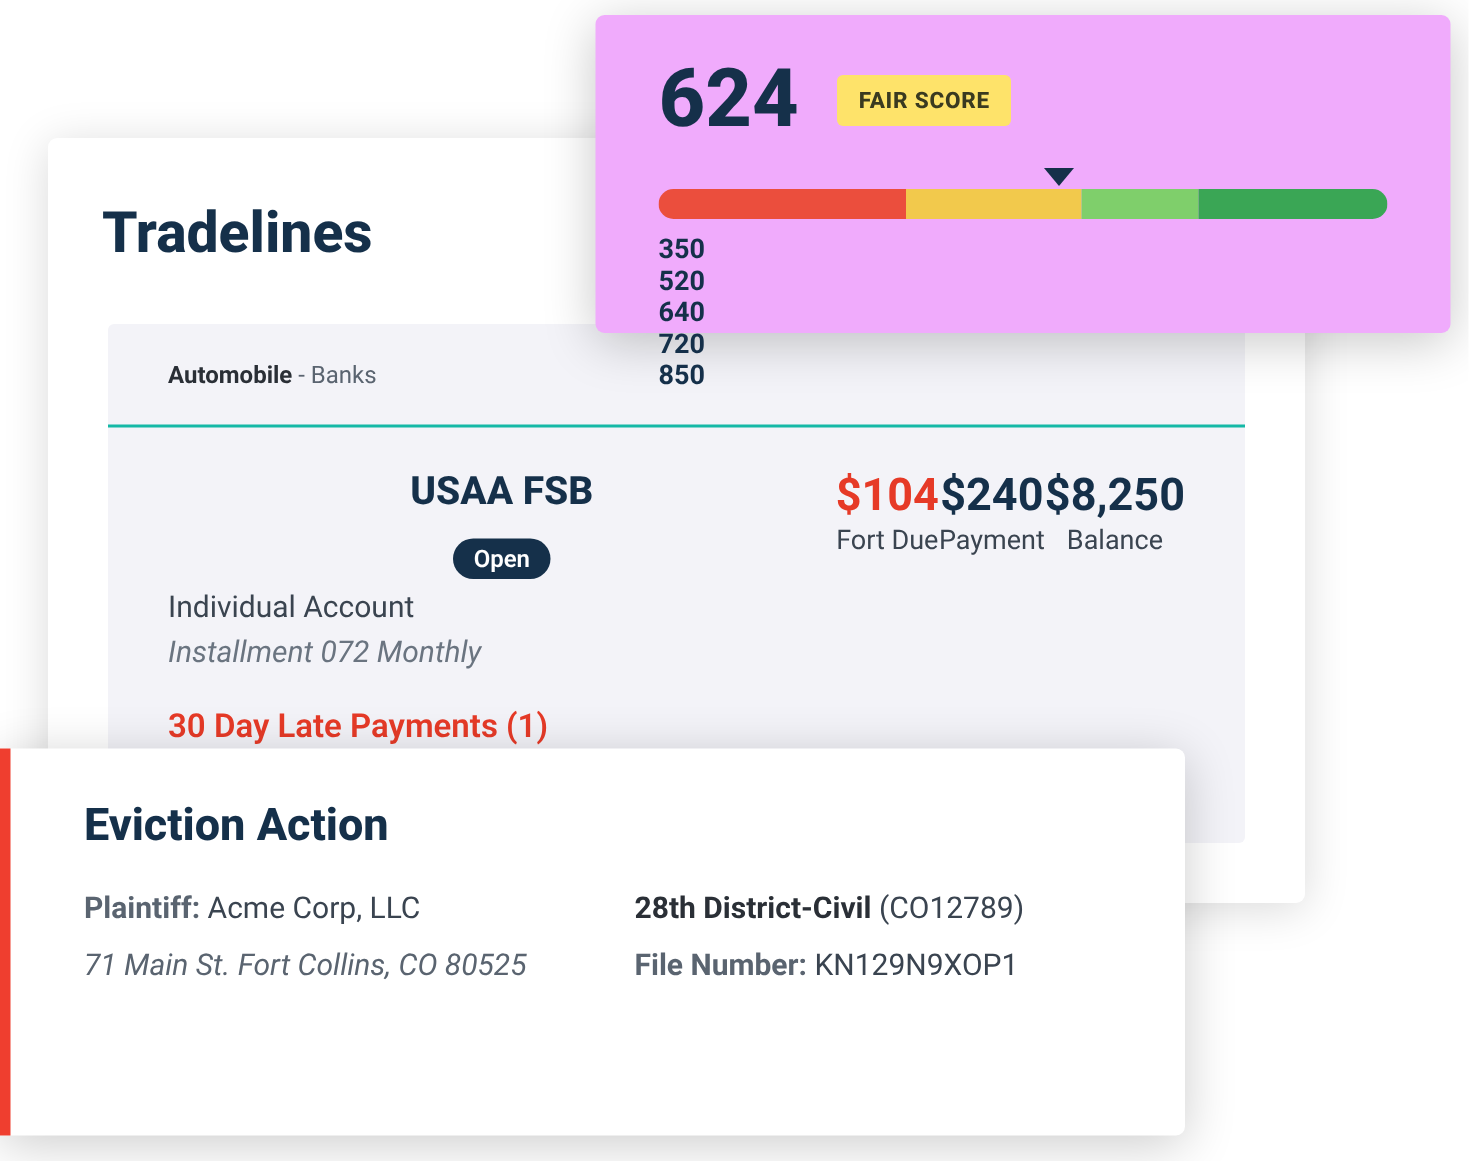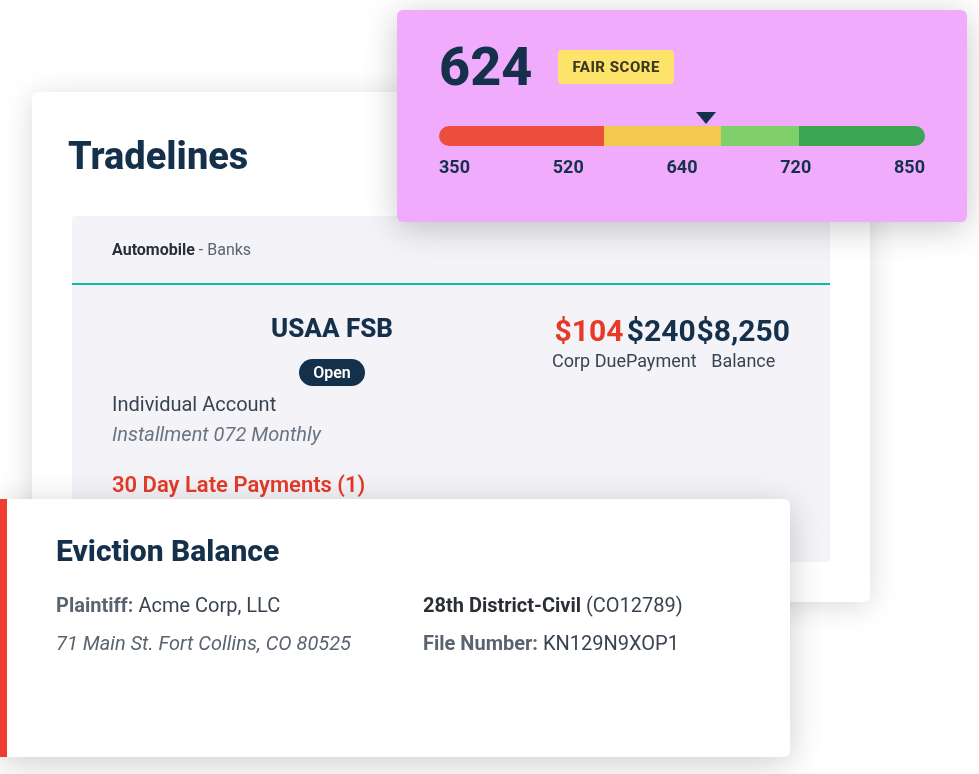--- a/index.html
+++ b/index.html
@@ -174,20 +174,21 @@
   .seg3 { background: #7fcf6b; }
   .seg4 { background: #3aa655; }
 
   .gauge-ticks {
     display: flex;
     justify-content: space-between;
     margin-top: 10px;
     font-size: 18px;
     font-weight: 700;
     color: #15304a;
+    flex-direction: column;
   }
 
   
   .card-eviction {
     position: absolute;
     left: 0;
     top: 499px;
     width: 790px;
     height: 258px;
     background: #ffffff;
@@ -241,21 +242,21 @@
           <span class="acct-name">USAA FSB</span>
           <span class="status-pill">Open</span>
         </div>
         <div class="acct-sub">Individual Account</div>
         <div class="acct-terms">Installment 072 Monthly</div>
       </div>
 
       <div class="acct-metrics">
         <div class="metric red">
           <div class="metric-val">$104</div>
-          <div class="metric-lbl">Corp Due</div>
+          <div class="metric-lbl">Fort Due</div>
         </div>
         <div class="metric">
           <div class="metric-val">$240</div>
           <div class="metric-lbl">Payment</div>
         </div>
         <div class="metric">
           <div class="metric-val">$8,250</div>
           <div class="metric-lbl">Balance</div>
         </div>
       </div>
@@ -283,21 +284,21 @@
         <span>350</span>
         <span>520</span>
         <span>640</span>
         <span>720</span>
         <span>850</span>
       </div>
   </div>
 </div>
 
 <div class="card-eviction">
-  <div class="eviction-title">Eviction Balance</div>
+  <div class="eviction-title">Eviction Action</div>
   <div class="eviction-cols">
     <div class="ev-col">
       <div>
         <span class="ev-label">Plaintiff:</span>
         <span>Acme Corp, LLC</span>
       </div>
       <div class="ev-italic">71 Main St. Fort Collins, CO 80525</div>
     </div>
     <div class="ev-col">
       <div>

